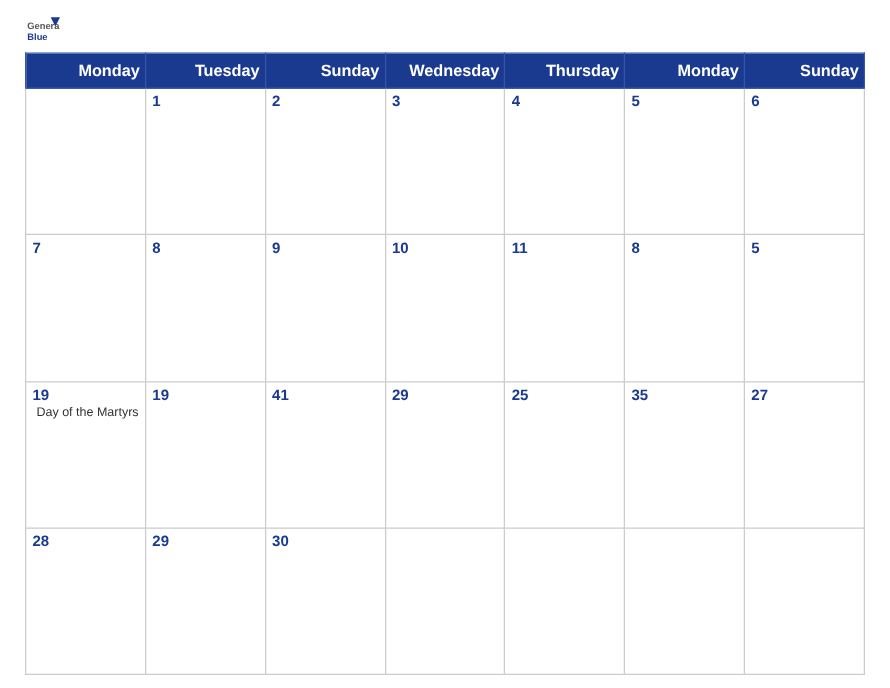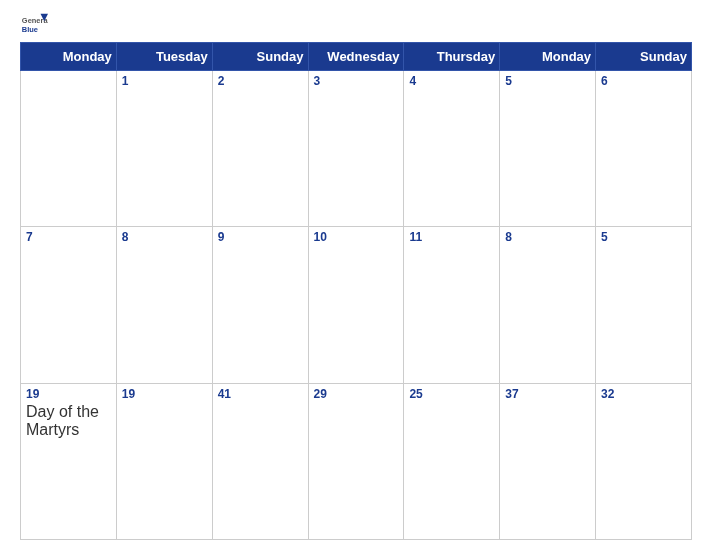--- a/index.html
+++ b/index.html
@@ -63,24 +63,25 @@
       height: 72px;
       width: 14.28%;
     }
     .day-number {
       font-size: 12px;
       color: #1a3a8f;
       font-weight: bold;
       display: block;
     }
     .holiday-text {
-      font-size: 16px;
+      font-size: 10px;
       color: #333;
       margin-top: 2px;
       display: block;
+      text-align: right;
     }
     
     .calendar tbody tr:nth-child(odd) td .day-number {
       
     }
   </style>
 </head>
 <body>
 
 <div class="header-row">
@@ -167,20 +168,35 @@
         <td>
           <span class="day-number">41</span>
         </td>
         <td>
           <span class="day-number">29</span>
         </td>
         <td>
           <span class="day-number">25</span>
         </td>
         <td>
-          <span class="day-number">37</span>
-        </td>
-        <td>
-          <span class="day-number">32</span>
-        </td>
+          <span class="day-number">35</span>
+        </td>
+        <td>
+          <span class="day-number">27</span>
+        </td>
+      </tr>
+      <tr>
+        <td>
+          <span class="day-number">28</span>
+        </td>
+        <td>
+          <span class="day-number">29</span>
+        </td>
+        <td>
+          <span class="day-number">30</span>
+        </td>
+        <td></td>
+        <td></td>
+        <td></td>
+        <td></td>
       </tr>
     </tbody>
 </table>
 
 </body></html>

